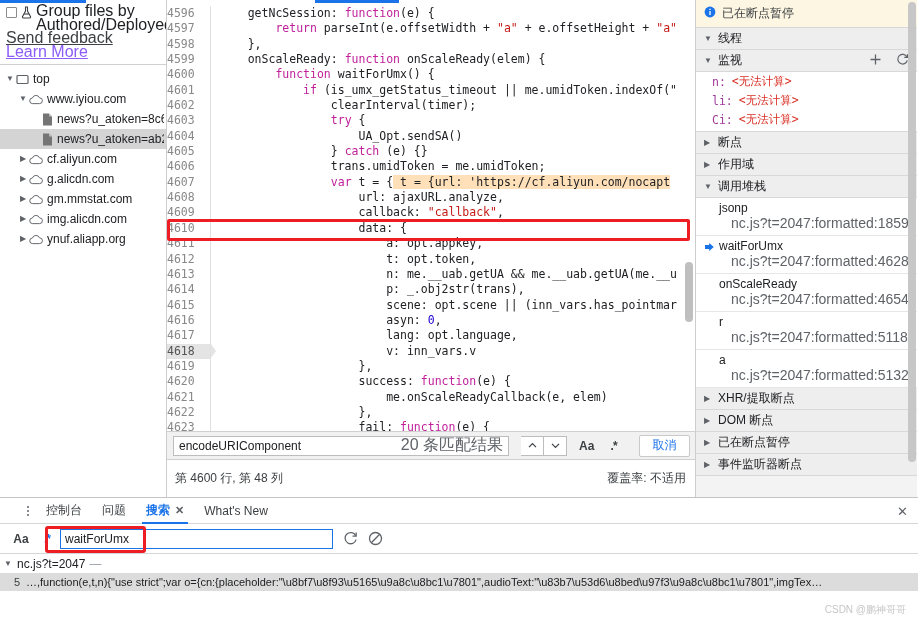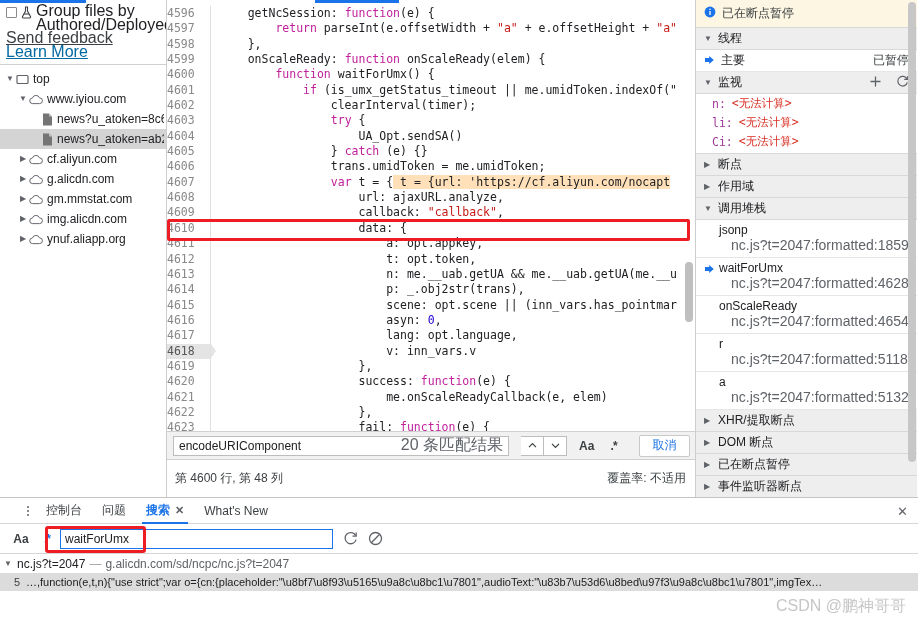--- a/index.html
+++ b/index.html
@@ -33,21 +33,21 @@
   }
   .nav-banner-row { display:flex; align-items:flex-start; gap:4px; }
   .nav-check {
     width:11px; height:11px; border:1px solid #8b8b8b; background:#fff;
     border-radius:1px; margin-top:3px; flex:0 0 auto;
   }
   .flask-ico { flex:0 0 auto; margin-top:2px; }
   .nav-banner-text { font-size:16px; line-height:13.5px; color:#202124; }
   .nav-link { display:block; font-size:16px; line-height:14px; text-decoration:underline; }
   .nav-link.gray { color:#3c4043; }
-  .nav-link.blue { color:#0369a1; }
+  .nav-link.blue { color:#8b5cf6; }
 
   .tree { padding-top:4px; font-size:12px; }
   .tree-row {
     display:flex; align-items:center; height:20px; white-space:nowrap;
     padding-right:2px; cursor:default;
   }
   .tree-row.selected { background:#d4d4d4; }
   .tw {
     width:12px; flex:0 0 12px; text-align:center; color:#5f6368; font-size:8px; line-height:1;
   }
@@ -191,21 +191,21 @@
   .dr-result-head { display:flex; align-items:center; gap:4px; height:19px; padding-left:4px;
                     font-size:12px; color:#202124; }
   .dr-result-head .sep { color:#9aa0a6; }
   .dr-result-head .url { color:#5f6368; }
   .dr-match { display:flex; align-items:center; gap:0; height:18px; background:#dcdcdc;
               font-size:11px; font-family:"Liberation Sans", sans-serif; color:#202124;
               overflow:hidden; white-space:nowrap; }
   .dr-match .num { width:26px; flex:0 0 26px; text-align:right; padding-right:6px; color:#3c4043; }
   .dr-match .txt { overflow:hidden; }
 
-  .watermark { position:absolute; right:12px; bottom:6px; font-size:16px; color:#c6c6c6; }
+  .watermark { position:absolute; right:12px; bottom:6px; font-size:10px; color:#c6c6c6; }
 </style>
 </head>
 <body>
 
 <div class="app">
 
   <div class="panes">
 
     <div class="navigator">
       <div class="nav-accent"></div>
@@ -363,29 +363,20 @@
             <rect x="5.35" y="2.7" width="1.3" height="1.3" fill="#fff"></rect>
           </svg>
         </span>
         <span>已在断点暂停</span>
       </div>
 
       <div class="sb-section">
         <span class="caret">▼</span>
         <span>线程</span>
       </div>
-      <div class="sb-row">
-        <span>
-          <svg width="11" height="10" viewBox="0 0 11 10">
-            <path d="M1 3.1h4.2V1l4.6 4-4.6 4V6.9H1z" fill="#1a73e8"></path>
-          </svg>
-        </span>
-        <span>主要</span>
-        <span class="right">已暂停</span>
-      </div>
 
       <div class="sb-section">
         <span class="caret">▼</span>
         <span>监视</span>
         <span class="acts">
           <span>
             <svg width="13" height="13" viewBox="0 0 13 13">
                 <path d="M6.5 1.5v10M1.5 6.5h10" stroke="#5f6368" stroke-width="1.3"></path>
               </svg>
           </span>
@@ -529,21 +520,20 @@
           <path d="M3.1 10.9L10.9 3.1" stroke="#5f6368" stroke-width="1.2"></path>
         </svg>
       </div>
       <div class="dr-redbox"></div>
     </div>
 
     <div class="dr-result-head">
       <span class="caret">▼</span>
       <span>nc.js?t=2047</span>
       <span class="sep">—</span>
-      <span class="url">g.alicdn.com/sd/ncpc/nc.js?t=2047</span>
     </div>
 
     <div class="dr-match">
       <span class="num">5</span>
       <span class="txt">…,function(e,t,n){"use strict";var o={cn:{placeholder:"\u8bf7\u8f93\u5165\u9a8c\u8bc1\u7801",audioText:"\u83b7\u53d6\u8bed\u97f3\u9a8c\u8bc1\u7801",imgTex…</span>
     </div>
 
     <div class="watermark">CSDN @鹏神哥哥</div>
   </div>
 

